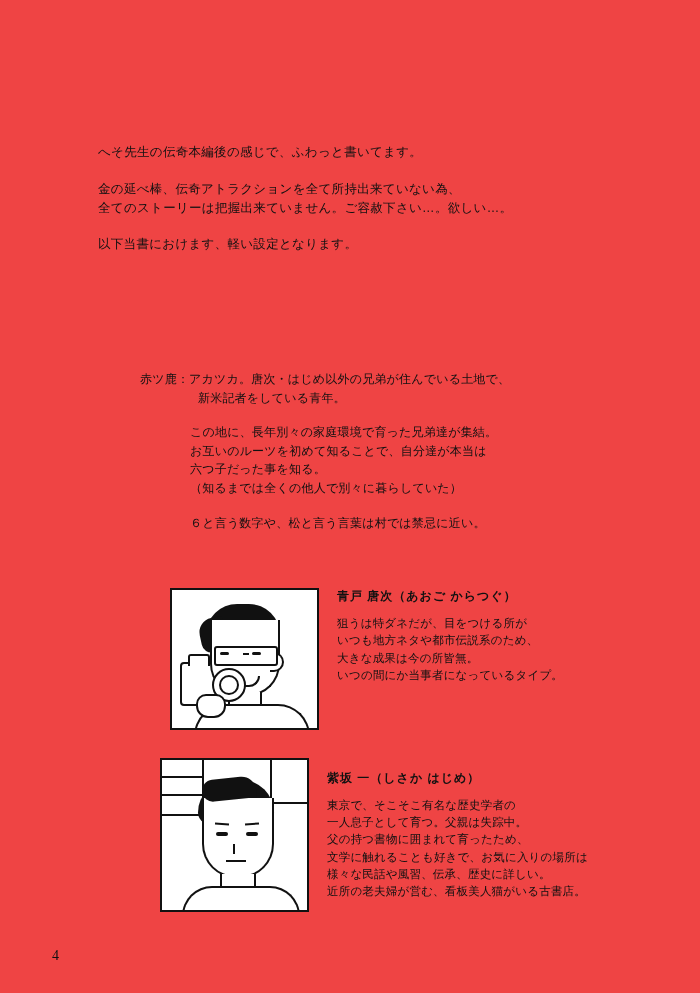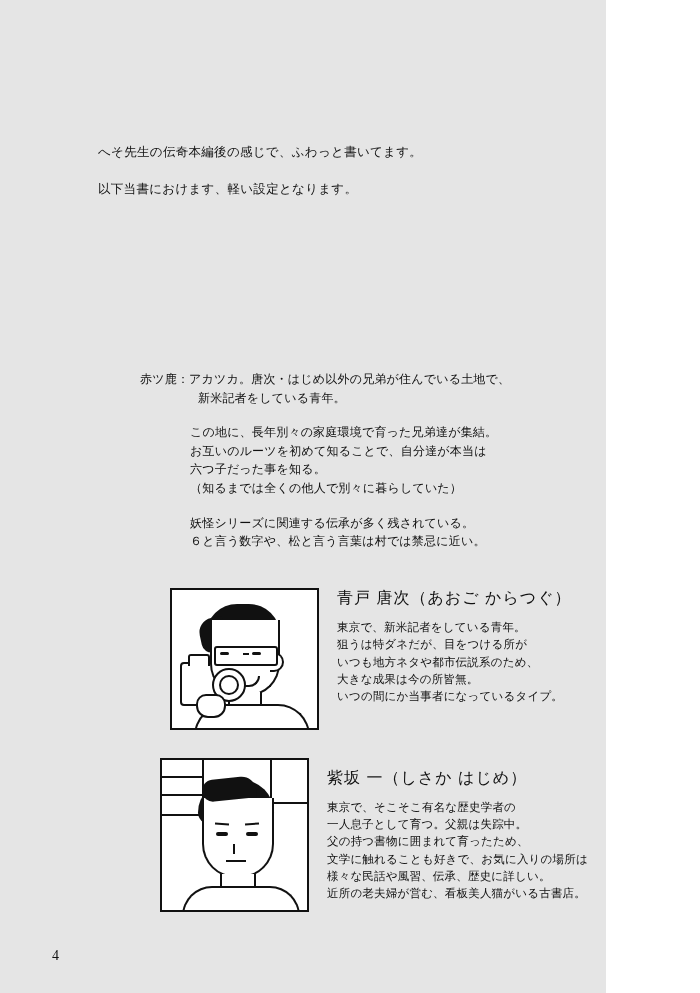--- a/index.html
+++ b/index.html
@@ -5,23 +5,23 @@
   html, body {
     margin: 0;
     padding: 0;
     background: #ffffff;
   }
   body {
     font-family: "Liberation Sans", sans-serif;
   }
   .page {
     position: relative;
-    width: 606px;
+    width: 700px;
     height: 993px;
-    background: #e5e5e5;
+    background: #ef4444;
     overflow: hidden;
   }
 
   .intro {
     position: absolute;
     left: 98px;
     top: 143px;
     width: 500px;
     color: #111;
   }
@@ -70,22 +70,22 @@
     overflow: hidden;
     flex: none;
   }
   .char-2 .portrait { height: 150px; }
 
   .char-text {
     margin-left: 18px;
     width: 330px;
   }
   .char-name {
-    font-size: 16px;
-    font-weight: normal;
+    font-size: 12px;
+    font-weight: bold;
     color: #111;
     letter-spacing: 1px;
     margin-bottom: 10px;
     white-space: nowrap;
   }
   .char-desc {
     font-size: 11.5px;
     line-height: 1.5;
     color: #111;
     letter-spacing: 0.2px;
@@ -166,36 +166,39 @@
   .p2-bg4 { position: absolute; left: 108px; top: 0px; width: 2px; height: 44px; background: #111; }
   .p2-bg5 { position: absolute; left: 108px; top: 42px; width: 37px; height: 2px; background: #111; }
 </style>
 </head>
 <body>
 
 <div class="page">
 
   <div class="intro">
     <p>へそ先生の伝奇本編後の感じで、ふわっと書いてます。</p>
+    <p class="tight">
+      <span>金の延べ棒、伝奇アトラクションを全て所持出来ていない為、</span><br>
+      <span>全てのストーリーは把握出来ていません。ご容赦下さい…。欲しい…。</span>
+    </p>
     <p>以下当書におけます、軽い設定となります。</p>
   </div>
 
   <div class="setting">
     <div class="blk">
       <span>赤ツ鹿：</span><span>アカツカ。唐次・はじめ以外の兄弟が住んでいる土地で、</span><br>
       <span style="display:inline-block;width:58px;"></span><span>新米記者をしている青年。</span>
     </div>
     <div class="blk indent">
       <div>この地に、長年別々の家庭環境で育った兄弟達が集結。</div>
       <div>お互いのルーツを初めて知ることで、自分達が本当は</div>
       <div>六つ子だった事を知る。</div>
       <div>（知るまでは全くの他人で別々に暮らしていた）</div>
     </div>
     <div class="blk indent">
-      <div>妖怪シリーズに関連する伝承が多く残されている。</div>
       <div>６と言う数字や、松と言う言葉は村では禁忌に近い。</div>
     </div>
   </div>
 
   <div class="char char-1">
     <div class="portrait">
       <div class="p1-cam-body"></div>
       <div class="p1-cam-top"></div>
       <div class="p1-hair"></div>
       <div class="p1-hair2"></div>
@@ -207,21 +210,20 @@
       <div class="p1-mouth"></div>
       <div class="p1-neck"></div>
       <div class="p1-shoulder"></div>
       <div class="p1-cam-lens"></div>
       <div class="p1-cam-lens2"></div>
       <div class="p1-hand"></div>
     </div>
     <div class="char-text">
       <div class="char-name">青戸 唐次（あおご からつぐ）</div>
       <div class="char-desc">
-        <div>東京で、新米記者をしている青年。</div>
         <div>狙うは特ダネだが、目をつける所が</div>
         <div>いつも地方ネタや都市伝説系のため、</div>
         <div>大きな成果は今の所皆無。</div>
         <div>いつの間にか当事者になっているタイプ。</div>
       </div>
     </div>
   </div>
 
   <div class="char char-2">
     <div class="portrait">

